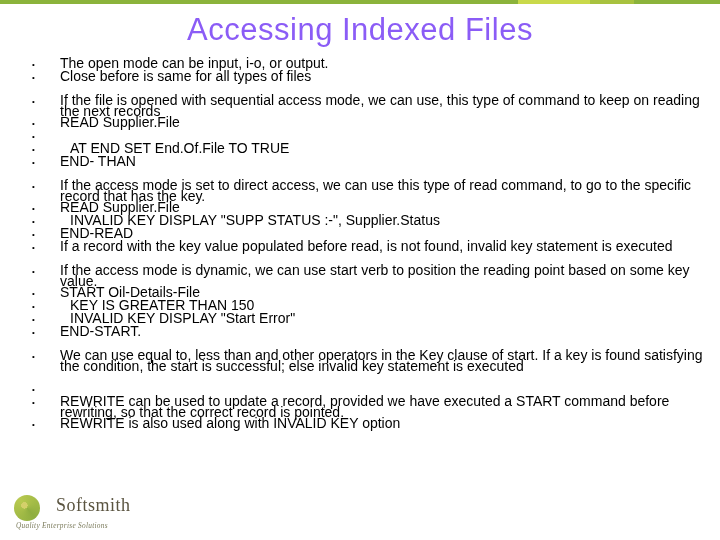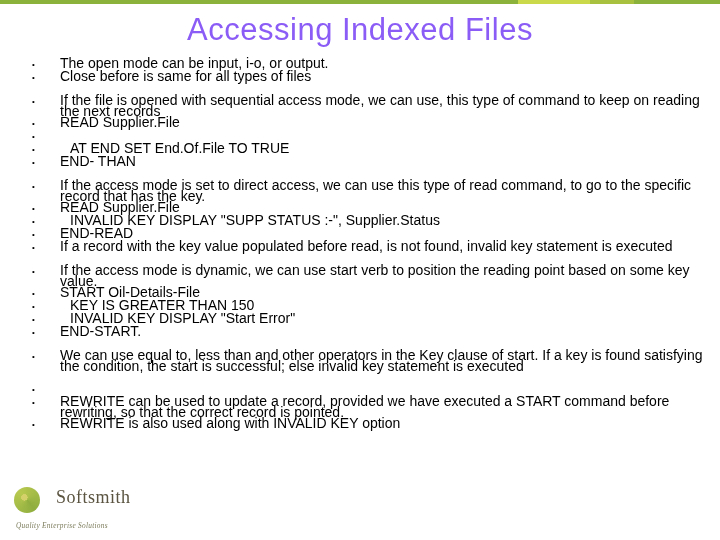--- a/index.html
+++ b/index.html
@@ -103,21 +103,21 @@
     font-size: 18px;
     color: #5a5440;
     font-weight: 500;
     letter-spacing: 0.5px;
   }
   .logo-tag {
     font-family: "Times New Roman", Times, serif;
     font-size: 7.3px;
     font-style: italic;
     color: #7a7a5a;
-    margin-top: 8px;
+    margin-top: 0px;
     margin-left: 2px;
     letter-spacing: 0.3px;
   }
 </style>
 </head>
 <body>
 
 <div class="top-bar">
   <div class="seg1"></div>
   <div class="seg2"></div>

